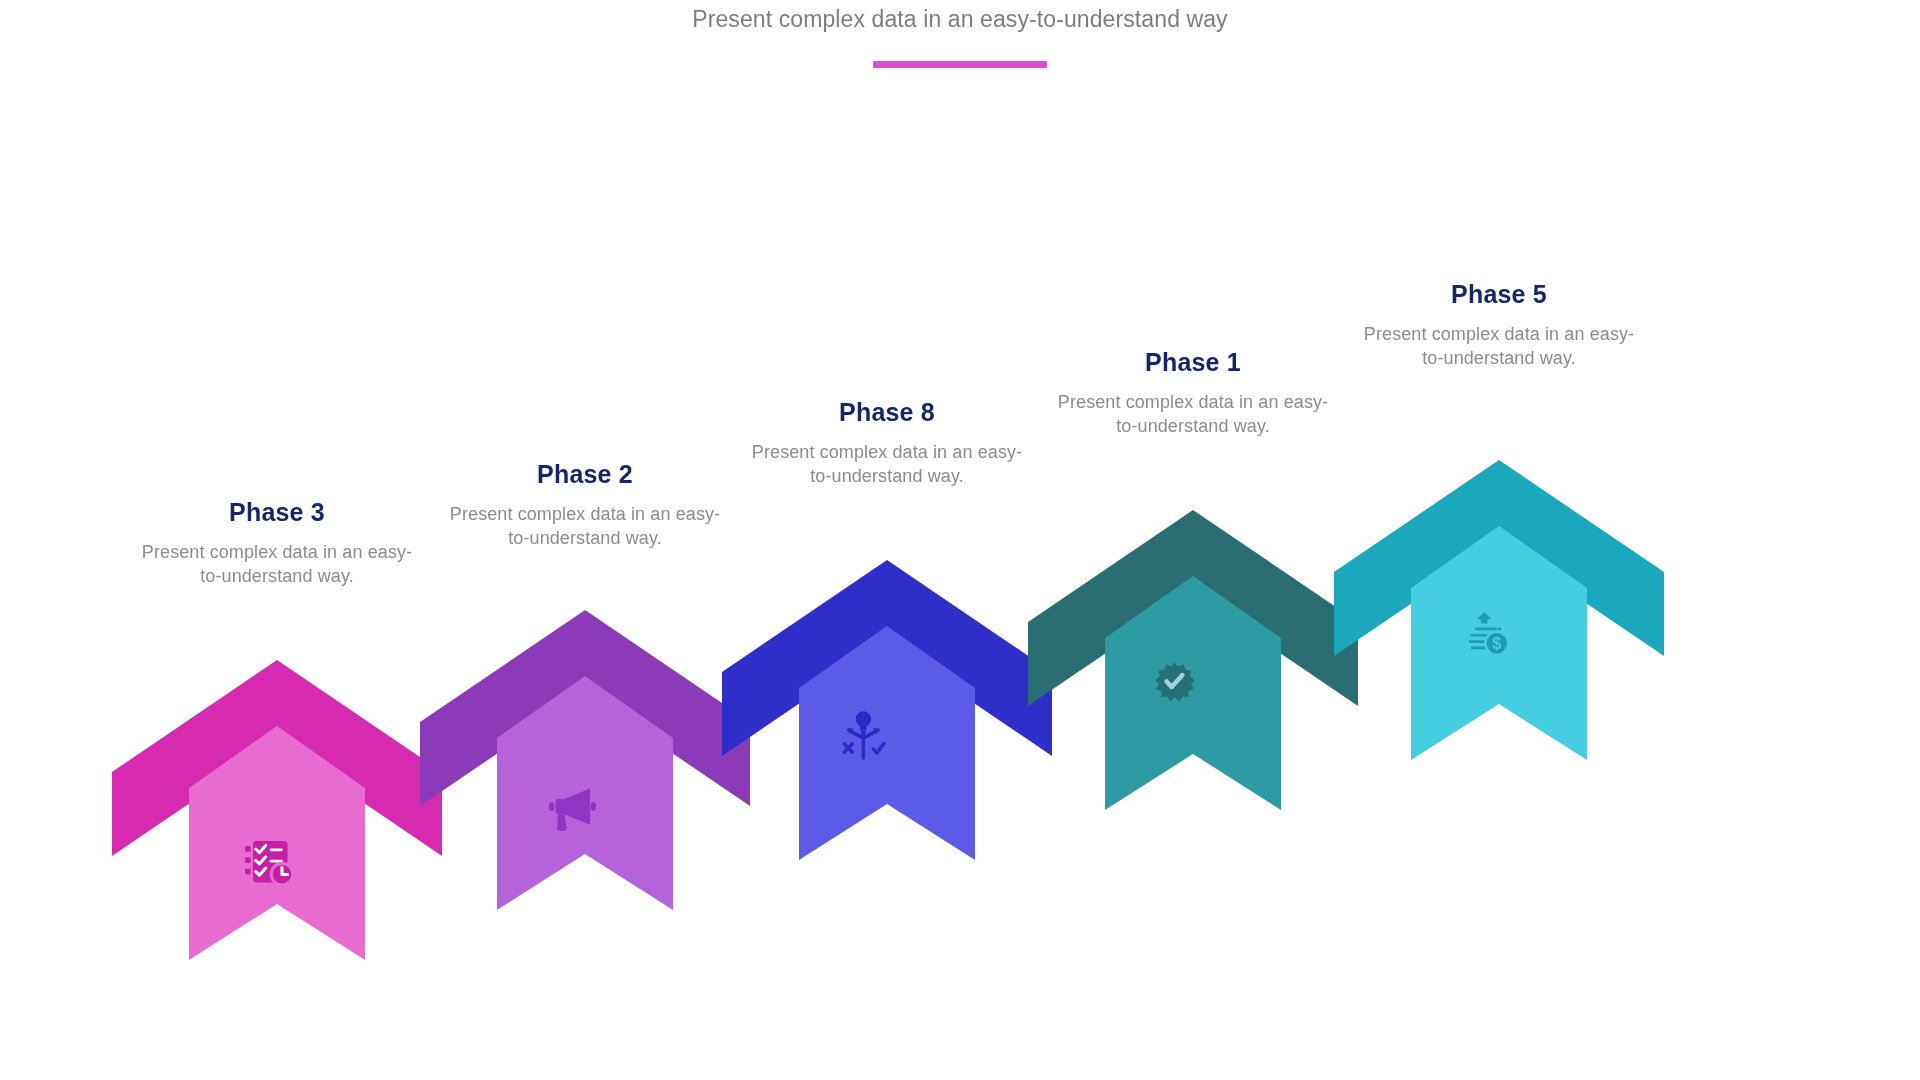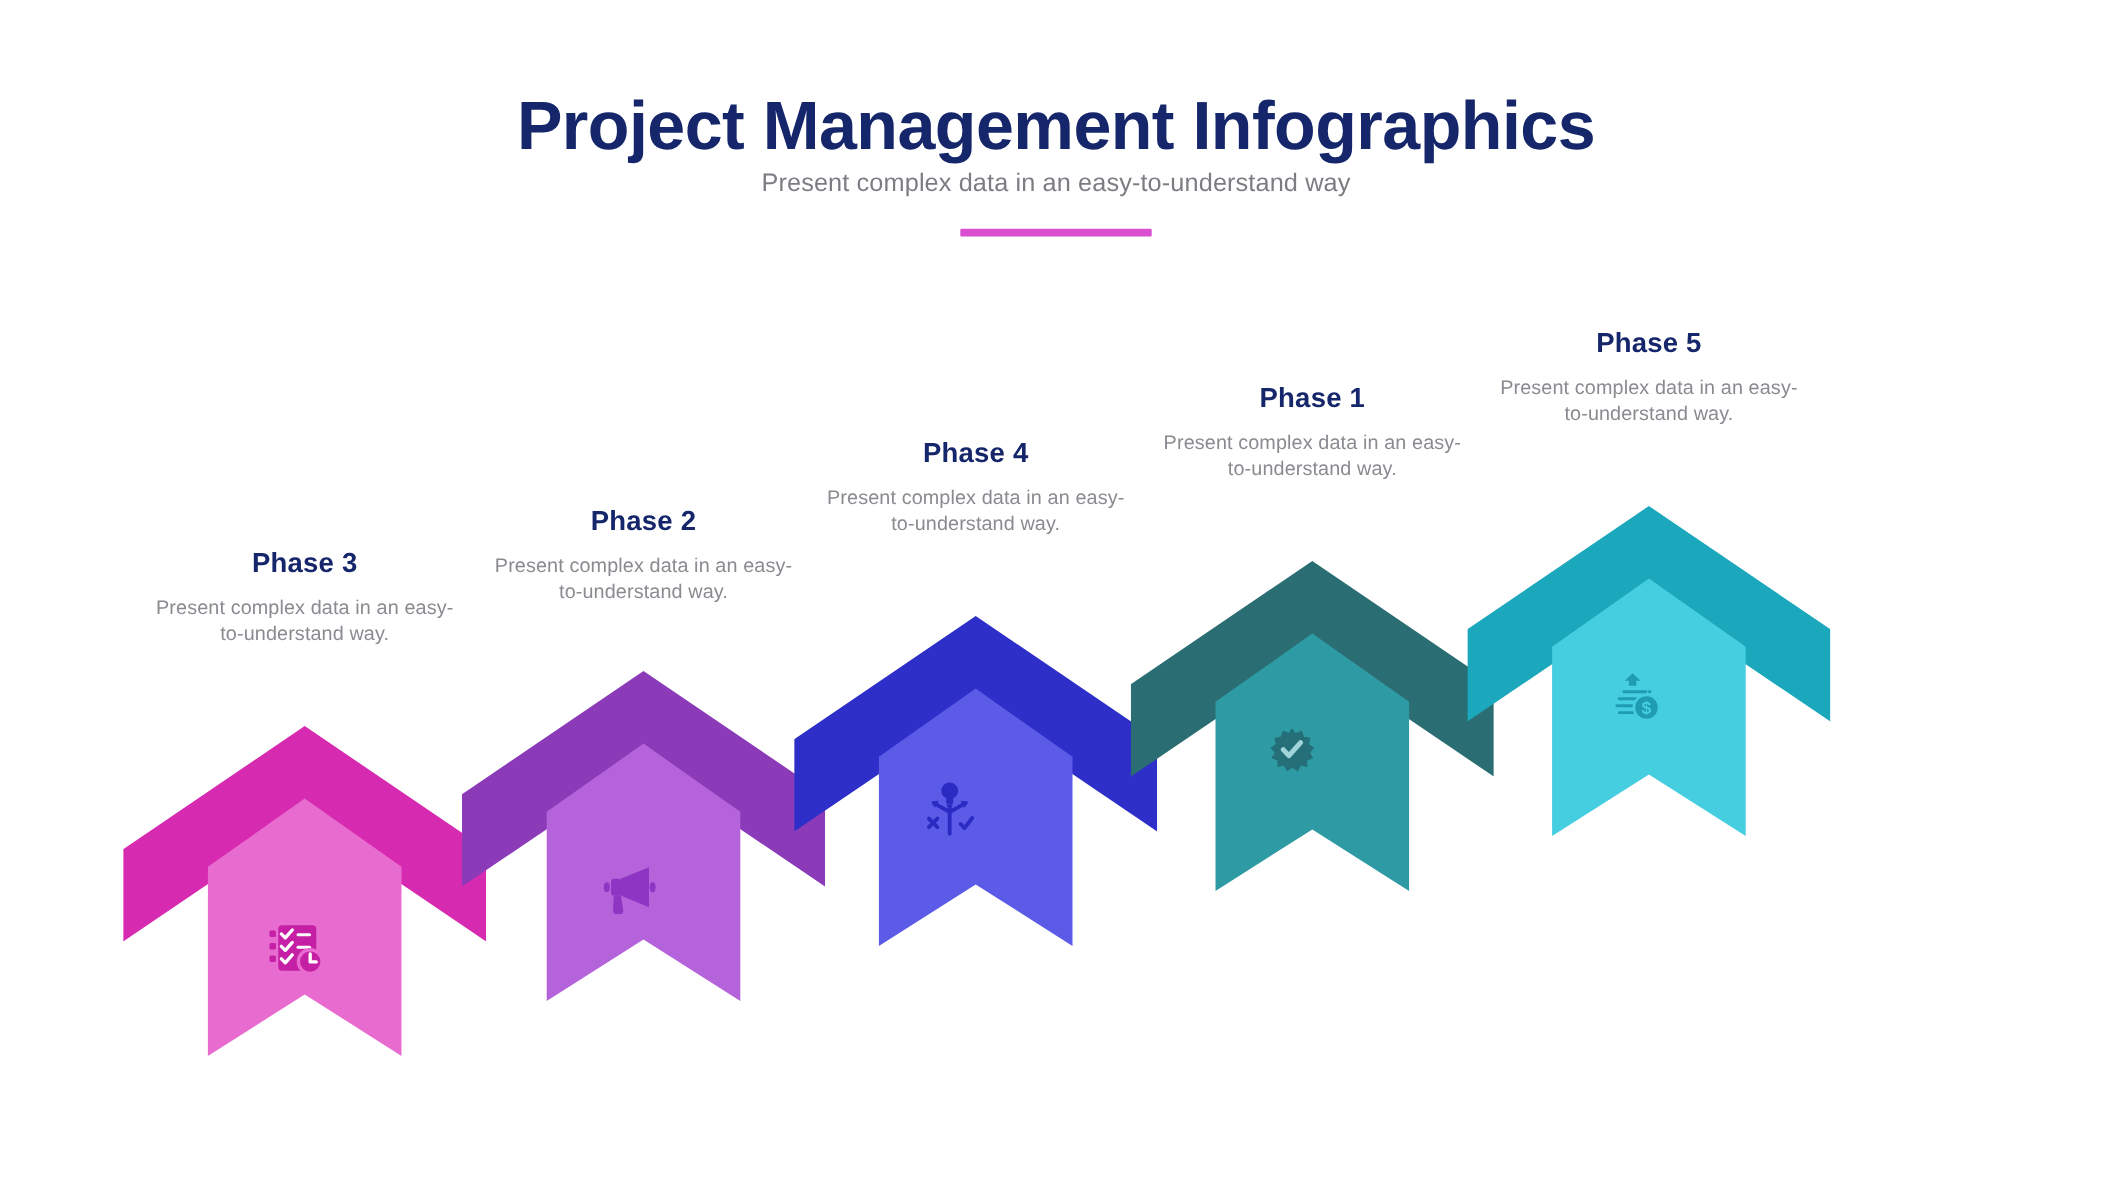--- a/index.html
+++ b/index.html
@@ -50,28 +50,27 @@
 
   #step-3 { left:722px; }
   #step-3 .step-text    { top:398px; }
   #step-3 .step-graphic { top:560px; }
 
   #step-4 { left:1028px; }
   #step-4 .step-text    { top:348px; }
   #step-4 .step-graphic { top:510px; }
 
   #step-5 { left:1334px; }
-  #step-5 .step-text    { top:298px; }
+  #step-5 .step-text    { top:280px; }
   #step-5 .step-graphic { top:460px; }
 </style>
 </head>
 <body>
 
 <div id="header">
-  <div id="page-title" style="color: rgb(21, 38, 107);">Project Management Infographics</div>
   <div id="page-subtitle" style="color: rgb(124, 124, 131);">Present complex data in an easy-to-understand way</div>
   <div id="title-divider" style="background: rgb(217, 79, 208);"></div>
 </div>
 
 <div id="steps">
 
   <div class="step" id="step-1">
     <div class="step-text">
       <div class="step-title">Phase 3</div>
       <div class="step-desc">Present complex data in an easy-to-understand way.</div>
@@ -112,21 +111,21 @@
           <path d="M66 188 h44 l14 88 a20 20 0 0 1 -20 24 h-22 a20 20 0 0 1 -20 -24 Z"></path>
           <ellipse cx="24" cy="137" rx="18" ry="30"></ellipse>
           <ellipse cx="302" cy="137" rx="18" ry="30"></ellipse>
         </g>
       </svg>
     </div>
   </div>
 
   <div class="step" id="step-3">
     <div class="step-text">
-      <div class="step-title">Phase 4</div>
+      <div class="step-title">Phase 8</div>
       <div class="step-desc">Present complex data in an easy-to-understand way.</div>
     </div>
     <div class="step-graphic">
       <svg viewBox="0 0 330 300" height="300" xmlns="http://www.w3.org/2000/svg">
         <polygon points="165,0 330,112 330,196 165,84 0,196 0,112" fill="#2e2ec8"></polygon>
         <polygon points="165,66 253,128 253,300 165,244 77,300 77,128" fill="#5b5be8"></polygon>
         <g transform="translate(118,150) scale(0.160)" fill="#2b2bc4">
           <circle cx="146" cy="56" r="48"></circle>
           <rect x="126" y="96" width="40" height="34" rx="8"></rect>
           <rect x="130" y="132" width="32" height="14" rx="6"></rect>

